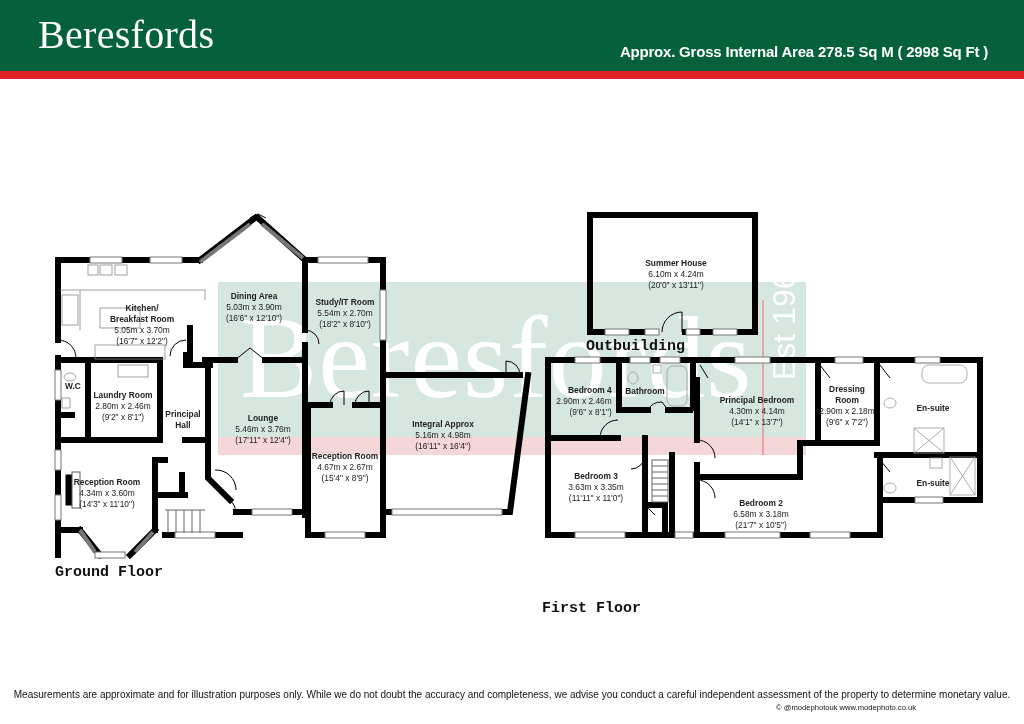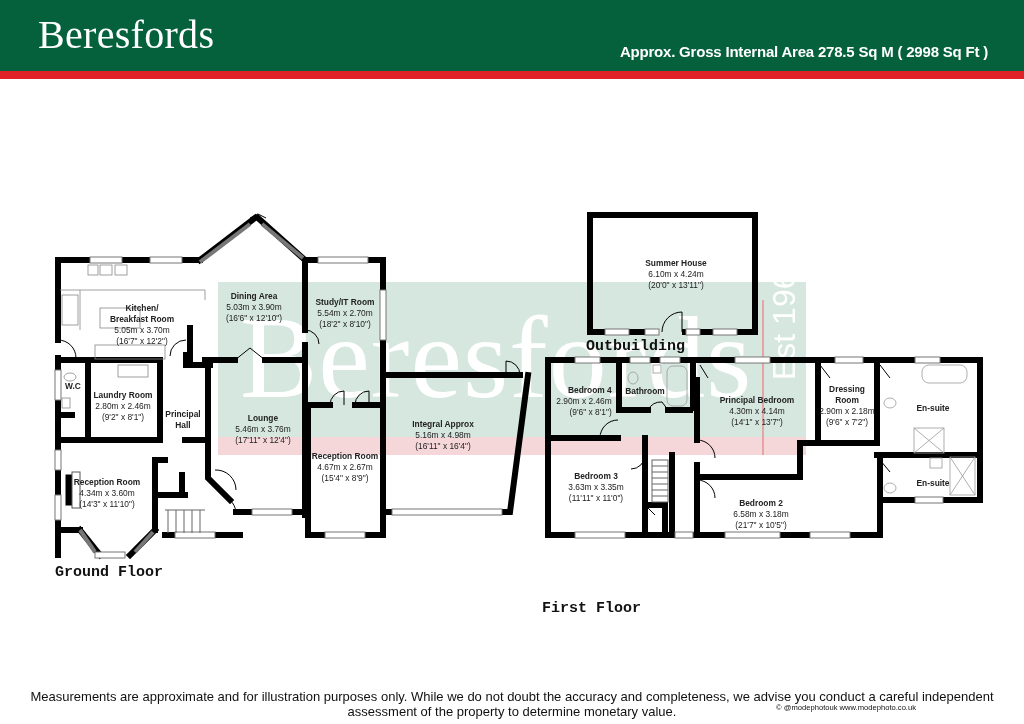--- a/index.html
+++ b/index.html
@@ -21,21 +21,21 @@
   .wm-est { position: absolute; left: 766px; top: 380px; transform: rotate(-90deg); transform-origin: left top; font-family: "Liberation Sans", sans-serif; font-size: 32px; color: #ffffff; white-space: nowrap; }
 
   svg.walls { position: absolute; left: 0; top: 0; }
 
   .room { position: absolute; text-align: center; font-family: "Liberation Sans", sans-serif; font-size: 8.4px; line-height: 11px; color: #222; white-space: nowrap; transform: translateX(-50%); }
   .room .rname { font-weight: bold; display: block; }
   .room .rsize { display: block; }
 
   .floor-label { position: absolute; font-family: Liberation Mono, monospace; font-weight: bold; font-size: 15px; color: #111; }
 
-  .footer-note { position: absolute; left: 0; top: 689px; width: 1024px; text-align: center; font-size: 13px; color: #111; }
+  .footer-note { position: absolute; left: 0; top: 689px; width: 1024px; text-align: center; font-size: 10px; color: #111; }
   .footer-credit { position: absolute; left: 0; top: 703px; width: 916px; text-align: right; font-size: 7.6px; color: #111; }
 </style>
 </head>
 <body>
 
 <div class="header">
   <div class="brand">Beresfords</div>
   <div class="prop-area">Approx. Gross Internal Area 278.5 Sq M ( 2998 Sq Ft )</div>
 </div>
 <div class="header-stripe"></div>

